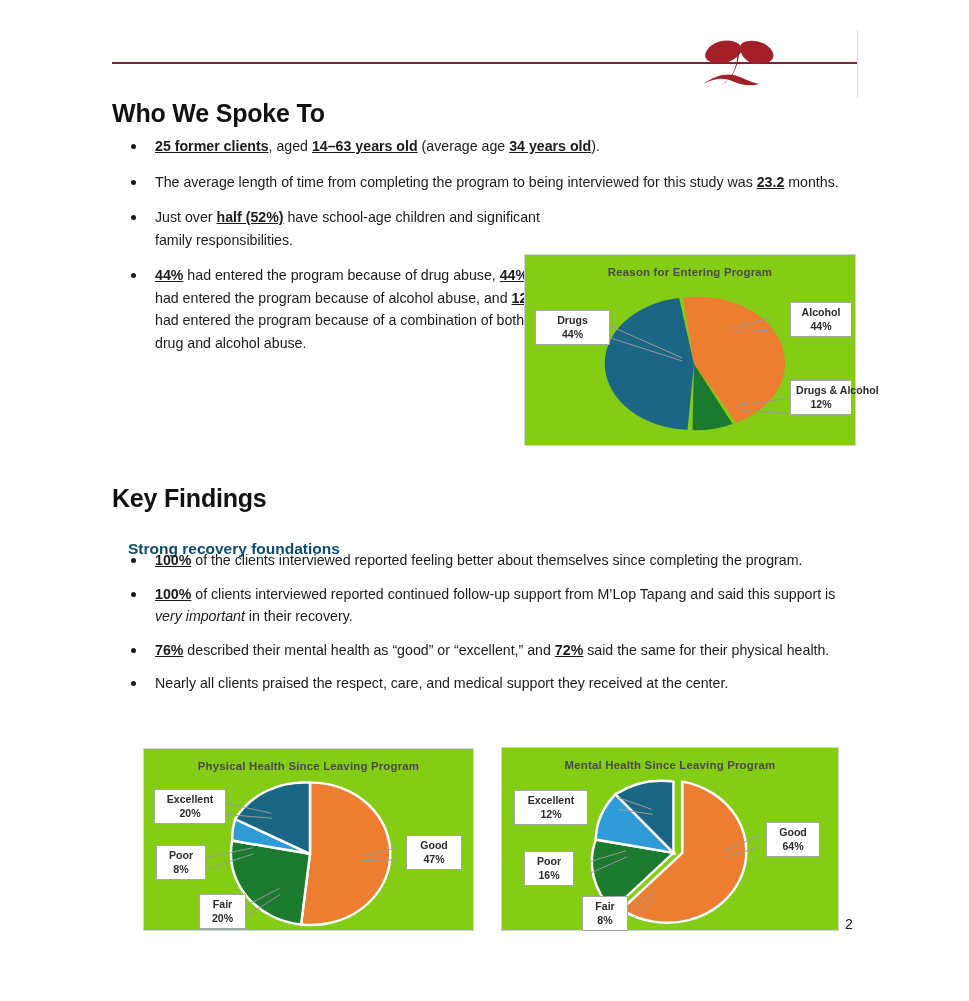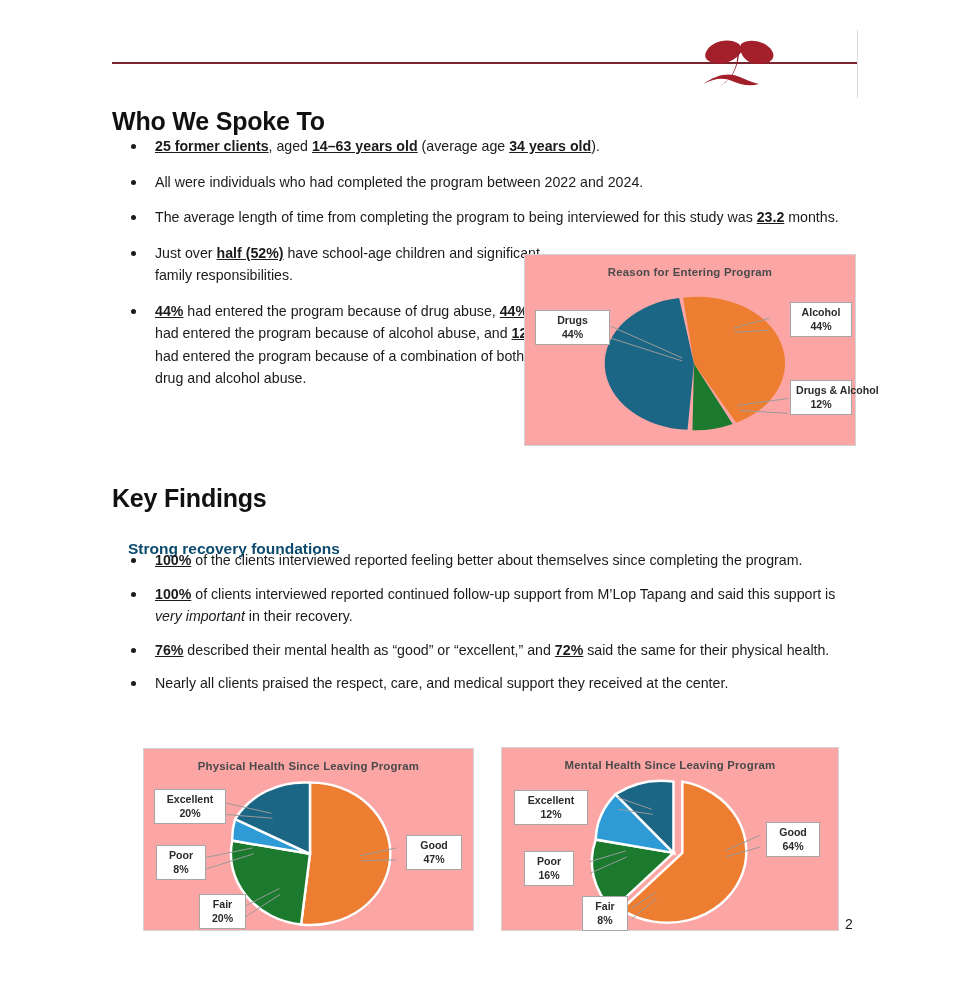--- a/index.html
+++ b/index.html
@@ -63,21 +63,21 @@
     letter-spacing: -0.2px;
     color: #111111;
   }
   h2.doc-h2 {
     position: absolute;
     margin: 16px;
     font-size: 15.5px;
     font-weight: bold;
     color: #0c4a6e;
   }
-  #title-who  { left: 112px; top: 107px; }
+  #title-who  { left: 112px; top: 99px; }
   #title-key  { left: 112px; top: 484px; }
   #sub-strong { left: 112px; top: 524px; }
 
   
   .bullets {
     position: absolute;
     margin: 0;
     padding: 0;
     list-style: none;
   }
@@ -104,21 +104,21 @@
   #bullets-who  { left: 112px; top: 135px; width: 745px; }
   #bullets-who li { margin-bottom: 13px; }
   #bullets-who li.narrow { width: 400px; }
 
   #bullets-key  { left: 112px; top: 549px; width: 748px; }
   #bullets-key li { margin-bottom: 11px; }
 
   
   .chart-box {
     position: absolute;
-    background: #fca5a5;
+    background: #84cc16;
     border: 1px solid #d4d4d4;
     box-sizing: border-box;
     text-decoration: underline;
   }
   .chart-title {
     position: absolute;
     top: 11px;
     left: 0;
     right: 0;
     text-align: center;
@@ -173,21 +173,20 @@
       <path d="M50 20 C51 28, 49 36, 44 44 C41 49, 37 52, 33 54 C38 51, 44 46, 47 40 C50 34, 52 27, 52 20 Z" fill="#8e1c25"></path>
       <path d="M16 52 C27 44, 38 41, 47 43 C55 45, 62 50, 72 52 C62 55, 52 52, 45 49 C36 45, 26 47, 16 52 Z" fill="#a31f2a"></path>
       <path d="M47 43 C53 47, 60 52, 68 53 C60 51, 53 47, 47 43 Z" fill="#8e1c25"></path>
     </svg>
   </div>
 
   <h1 class="doc-h1" id="title-who">Who We Spoke To</h1>
 
   <ul class="bullets" id="bullets-who">
     <li><b>25 former clients</b>, aged <b>14–63 years old</b> (average age <b>34 years old</b>).</li>
-    <li>All were individuals who had completed the program between 2022 and 2024.</li>
     <li>The average length of time from completing the program to being interviewed for this study was <b>23.2</b> months.</li>
     <li class="narrow">Just over <b>half (52%)</b> have school-age children and significant family responsibilities.</li>
     <li class="narrow"><b>44%</b> had entered the program because of drug abuse, <b>44%</b> had entered the program because of alcohol abuse, and <b>12%</b> had entered the program because of a combination of both drug and alcohol abuse.</li>
   </ul>
 
   <div class="chart-box" id="chart-reason">
     <div class="chart-title">Reason for Entering Program</div>
 
     <svg class="pie-svg" viewBox="0 0 332 192">
 

